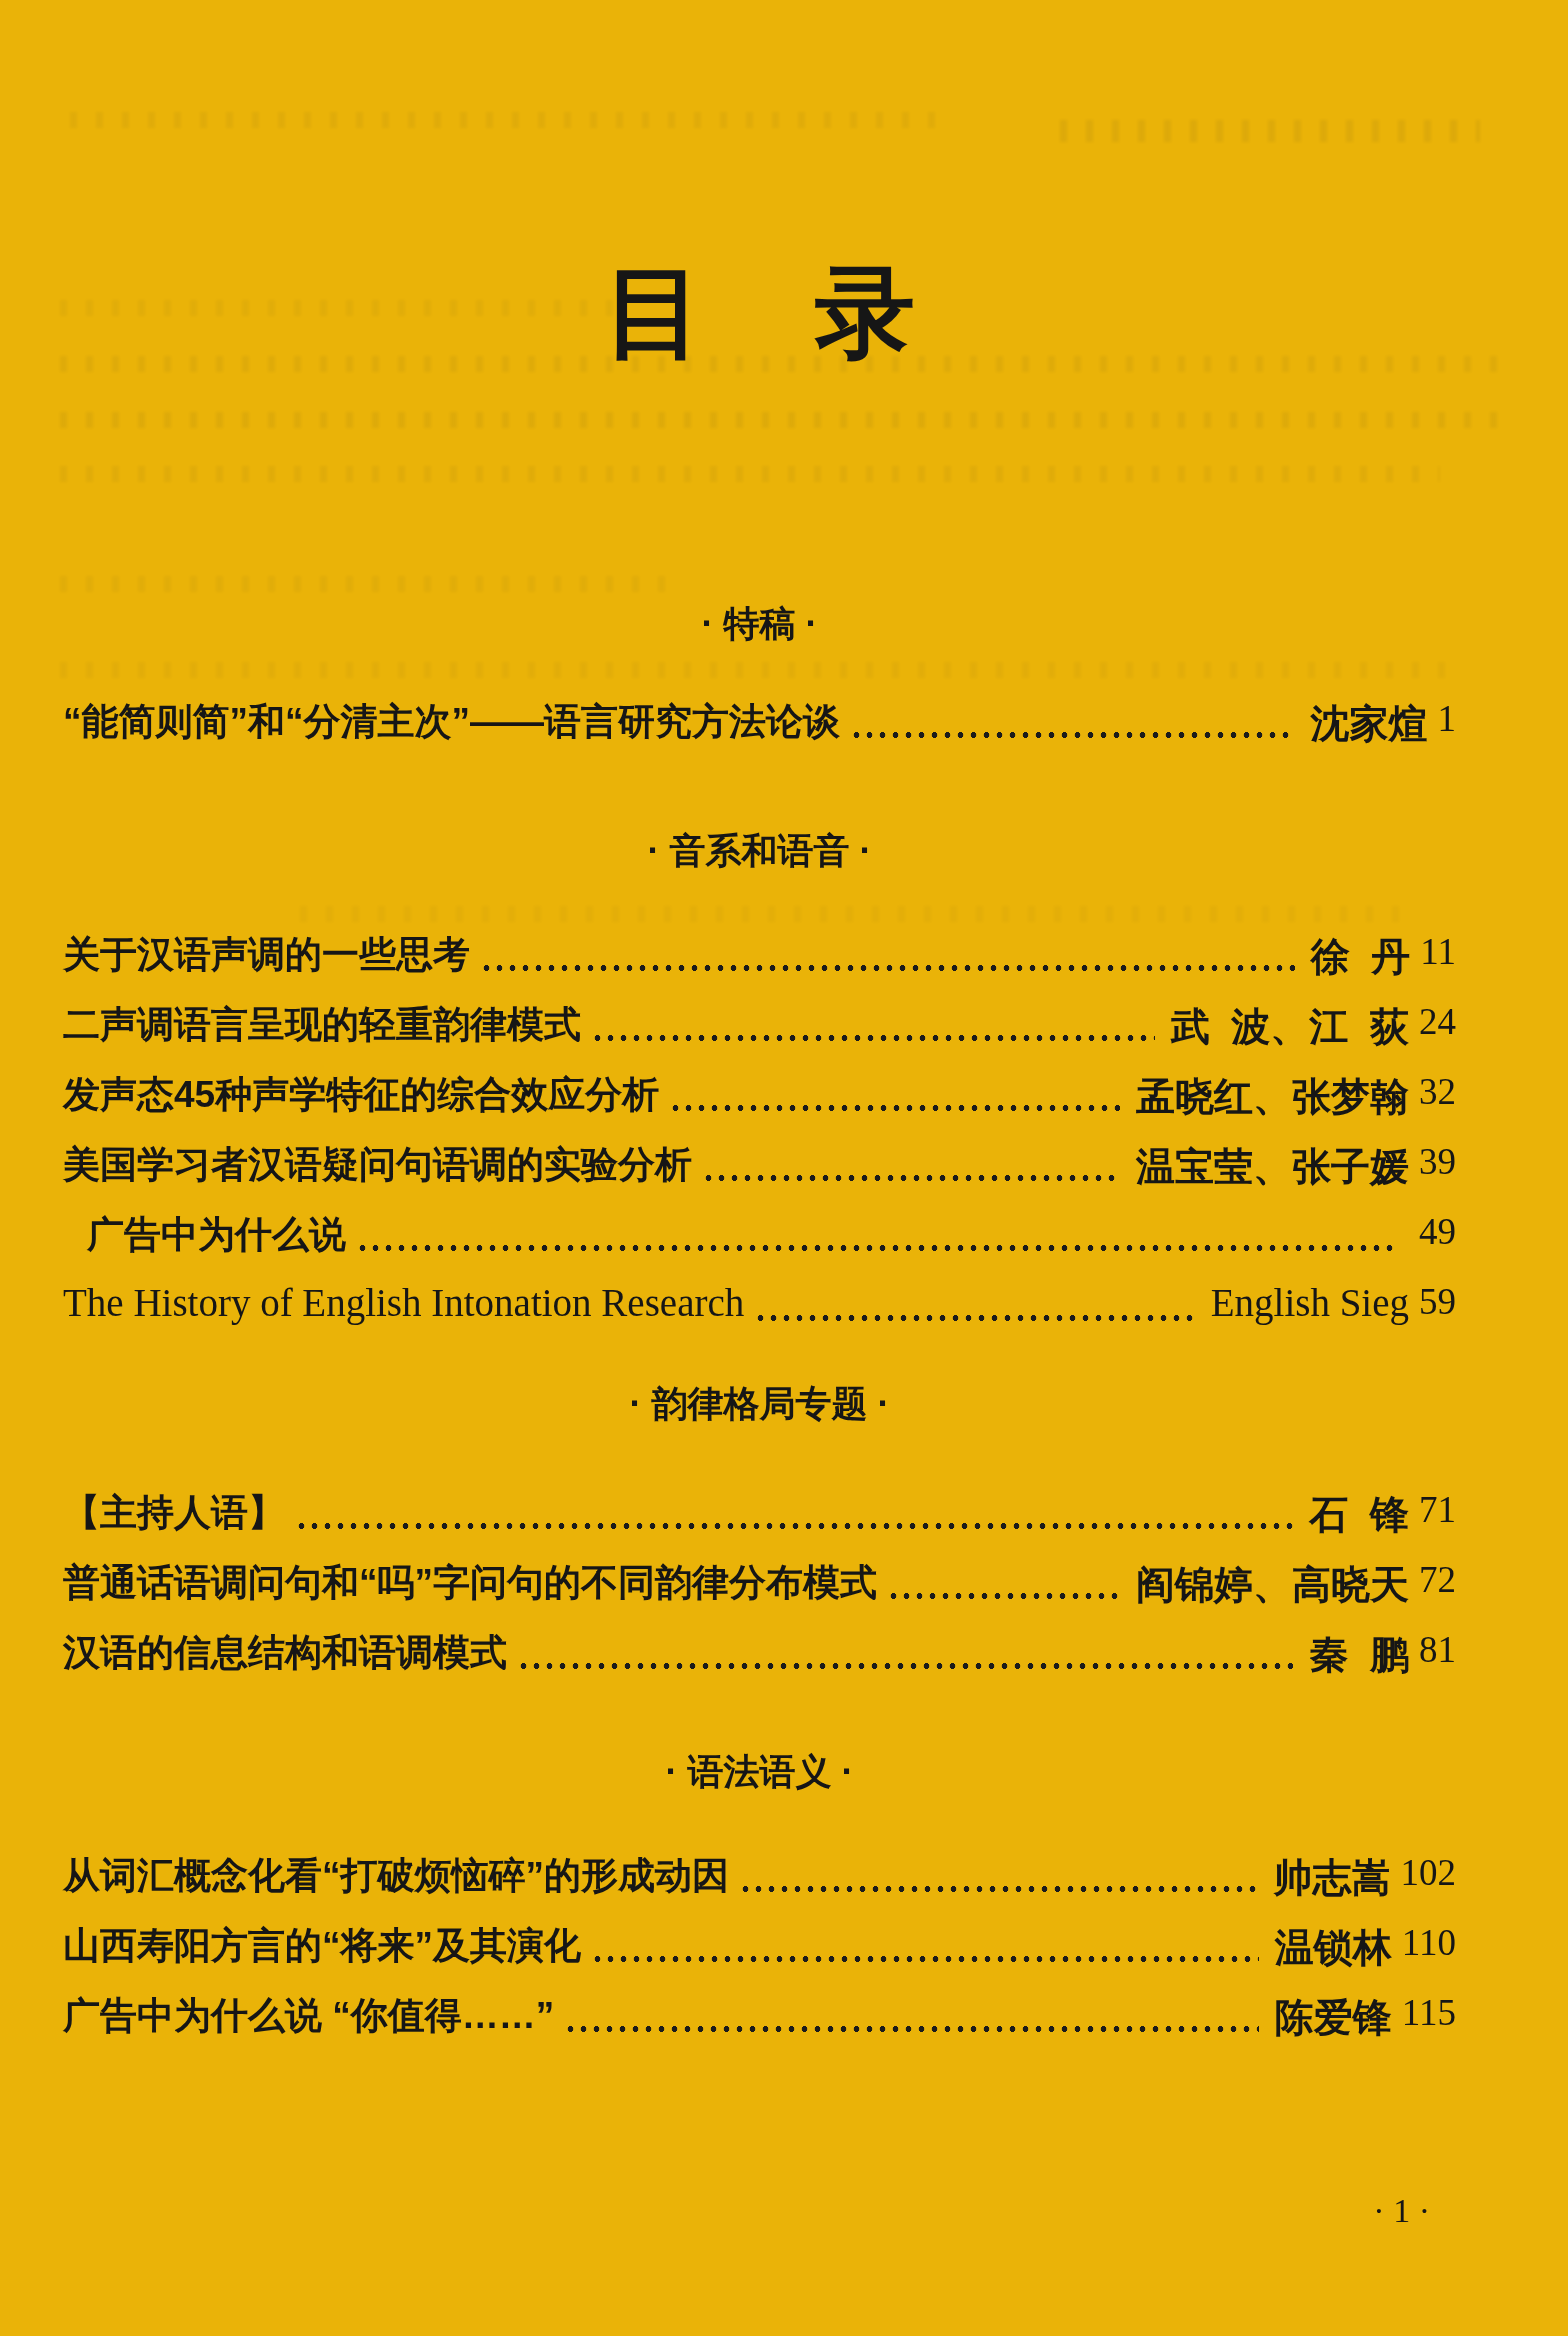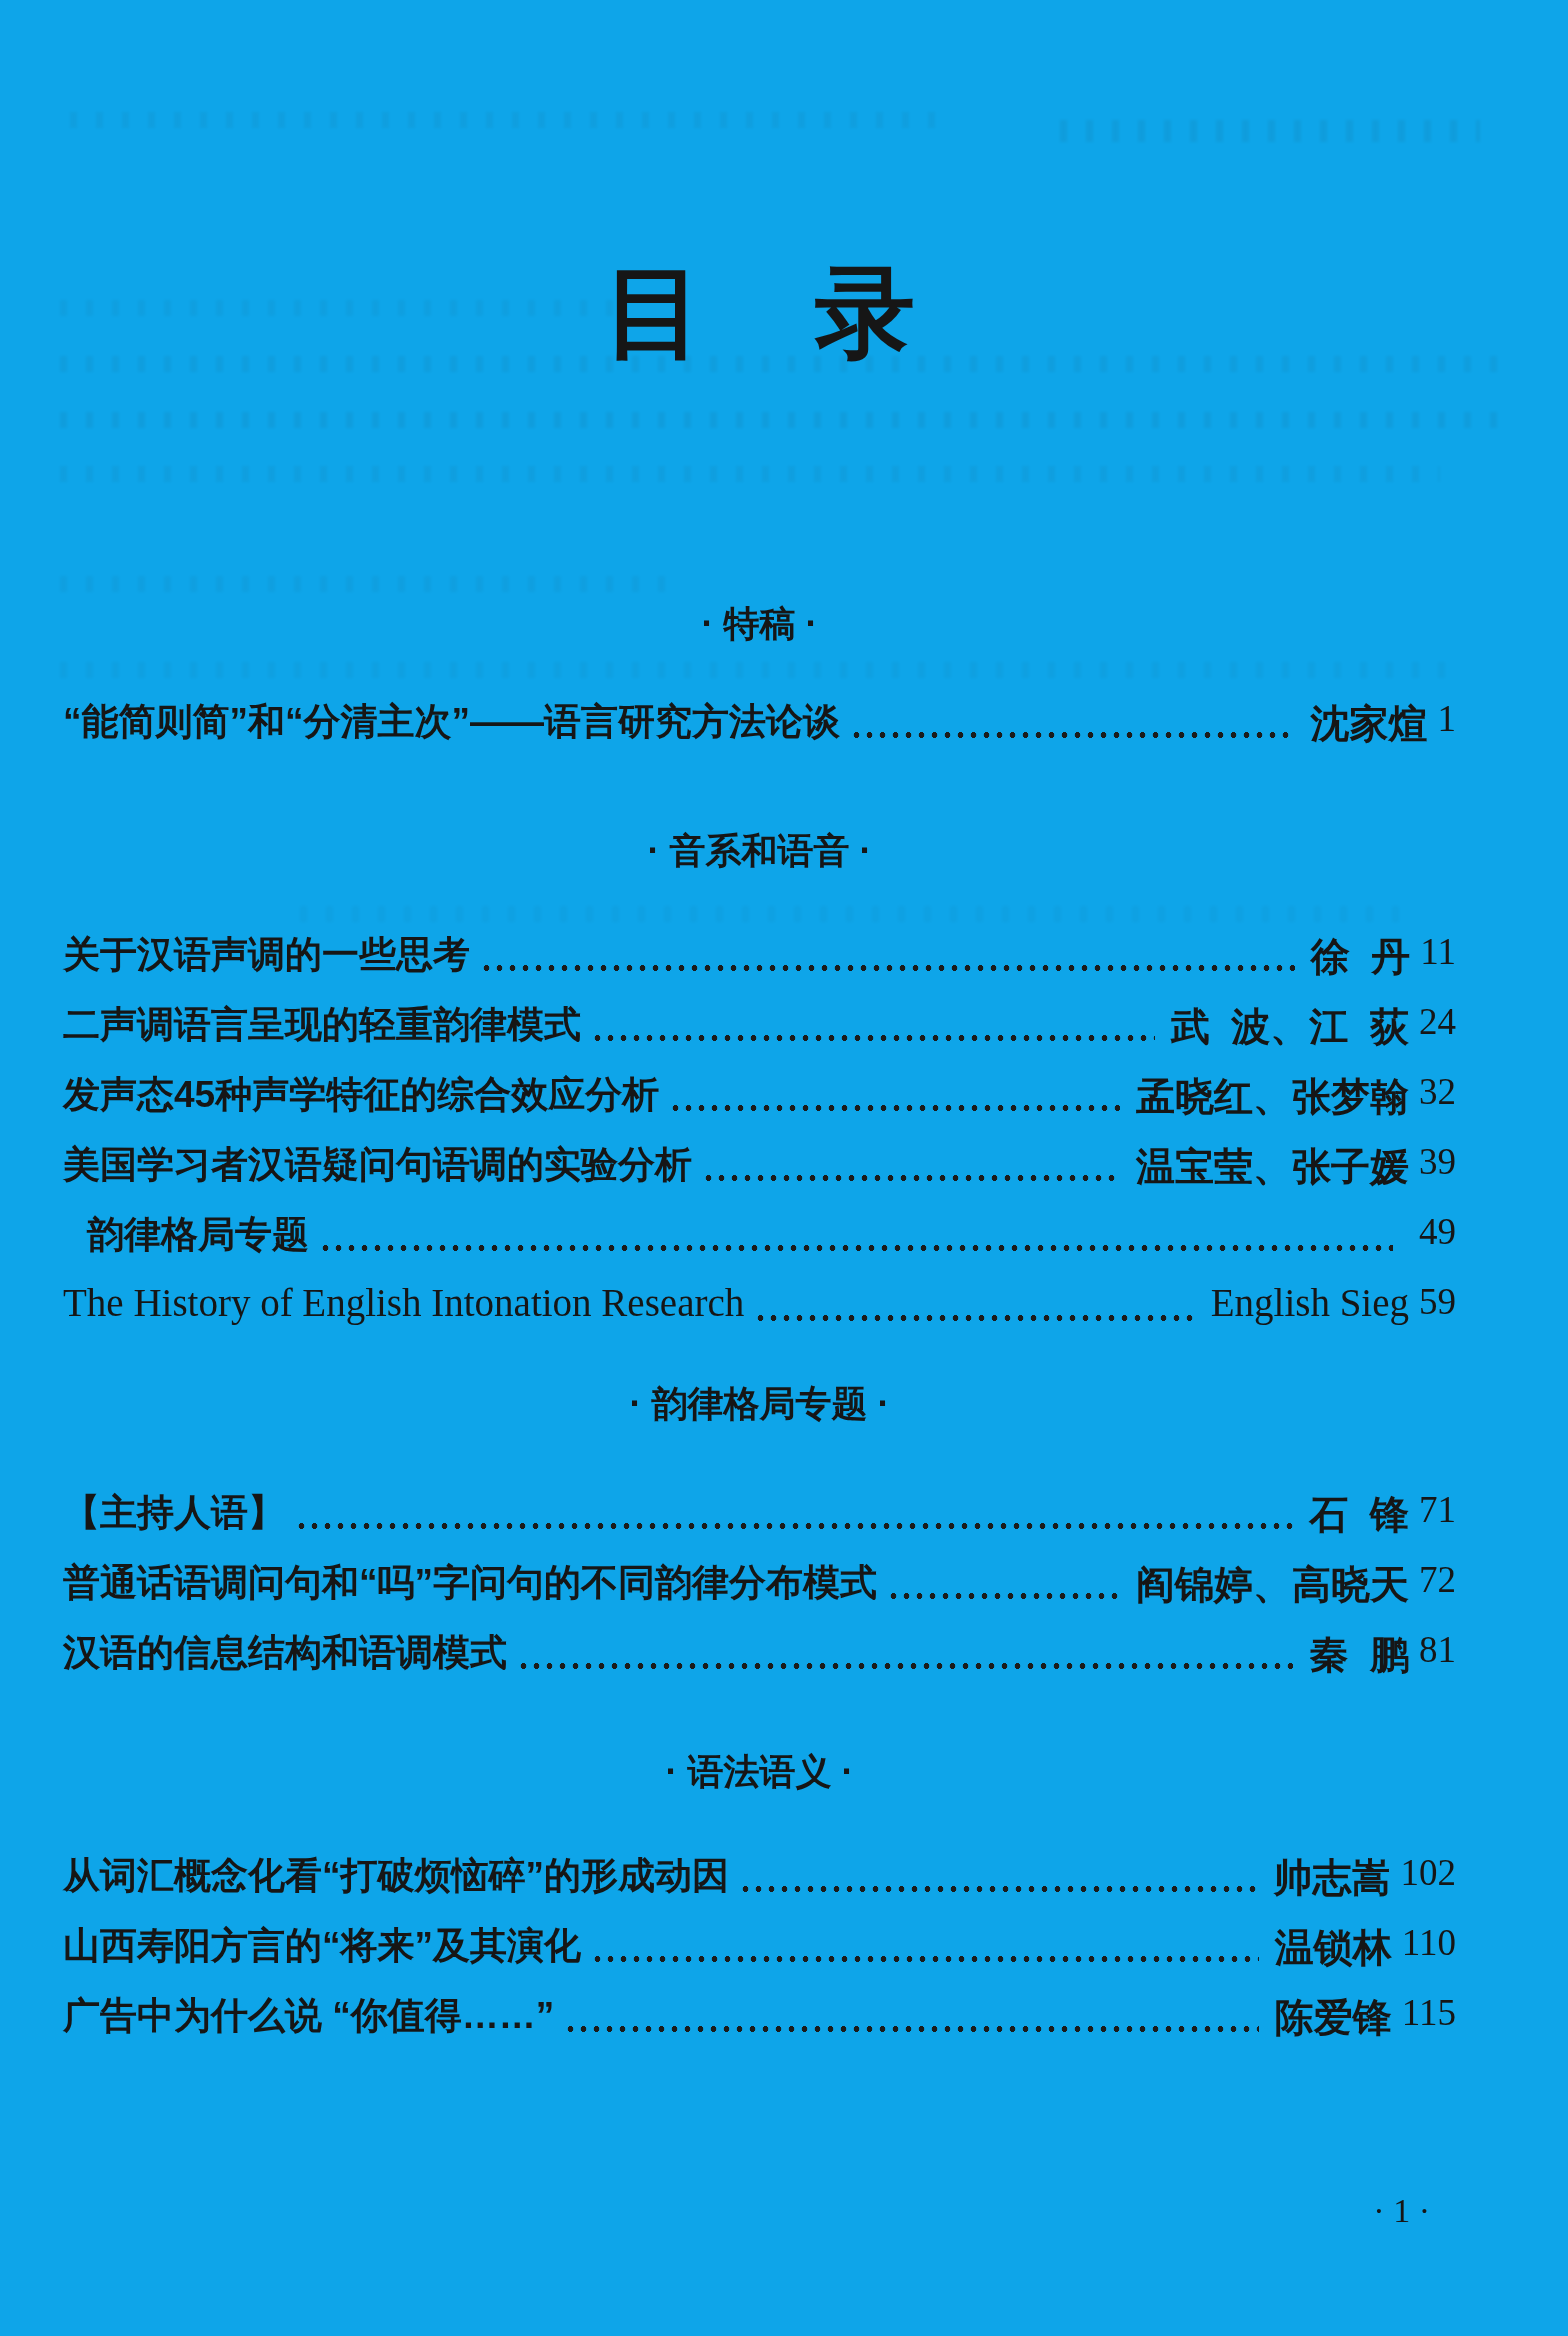--- a/index.html
+++ b/index.html
@@ -1,21 +1,21 @@
 <!DOCTYPE html>
 <html lang="zh"><head>
 <meta charset="utf-8">
 <style>
   html, body { margin: 0; padding: 0; background: #d8d8d8; }
   .page {
     position: relative;
     width: 1568px;
     height: 2336px;
     margin: 0 auto;
-    background: #0ea5e9;
+    background: #eab308;
     color: #161616;
     font-family: "Liberation Sans", "DejaVu Sans", sans-serif;
     overflow: hidden;
   }
   .content { padding: 262px 112px 0 63px; position: relative; z-index: 2; }
 
   .doc-title {
     margin: 0;
     text-align: center;
     font-size: 100px;
@@ -153,21 +153,21 @@
     <span class="entry-page">32</span>
   </div>
 
   <div class="entry">
     <span class="entry-title">美国学习者汉语疑问句语调的实验分析</span>
     <span class="leader"></span>
     <span class="entry-authors">温宝莹、张子媛</span>
     <span class="entry-page">39</span>
   </div>
   <div class="entry indent">
-    <span class="entry-title">韵律格局专题</span>
+    <span class="entry-title">广告中为什么说</span>
     <span class="leader"></span>
     <span class="entry-page">49</span>
   </div>
 
   <div class="entry latin">
     <span class="entry-title">The History of English Intonation Research</span>
     <span class="leader"></span>
     <span class="entry-authors">English Sieg</span>
     <span class="entry-page">59</span>
   </div>

